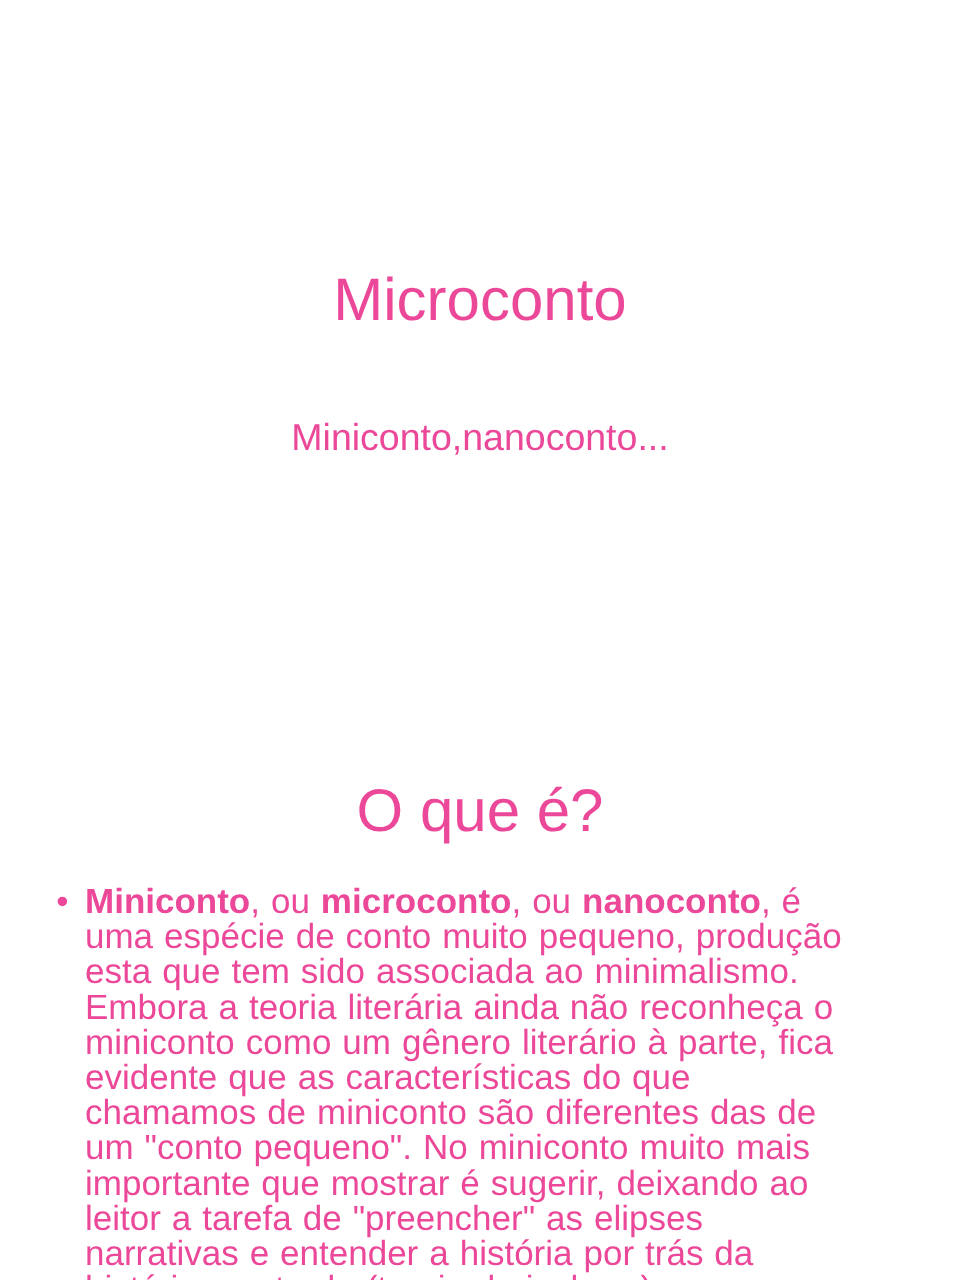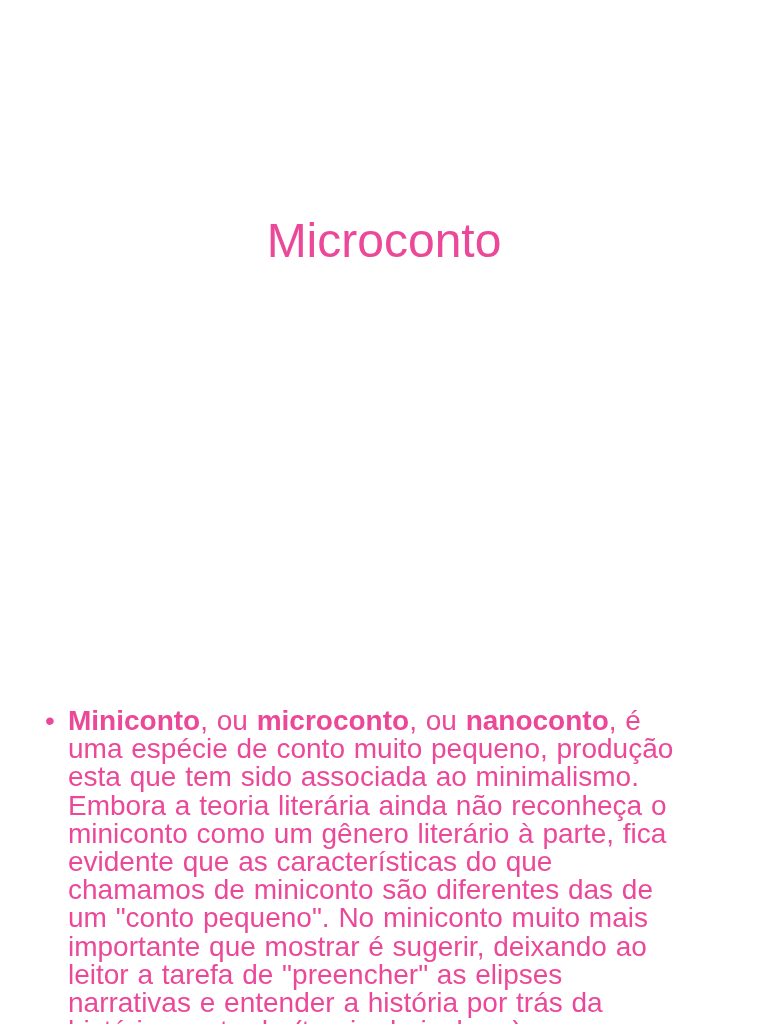--- a/index.html
+++ b/index.html
@@ -78,20 +78,22 @@
     text-align: right;
   }
 </style>
 </head>
 <body>
 
 <div class="page">
 
   <div class="presentation-title">Microconto</div>
 
+  <div class="presentation-subtitle">Miniconto,nanoconto...</div>
 
+  <div class="section-heading">O que é?</div>
 
   <div class="bullet-block">
     <span class="bullet-marker">•</span>
     <div class="bullet-text"><b>Miniconto</b><span>, ou </span><b>microconto</b><span>, ou </span><b>nanoconto</b><span>, é</span><br><span>uma espécie de conto muito pequeno, produção</span><br><span>esta que tem sido associada ao minimalismo.</span><br><span>Embora a teoria literária ainda não reconheça o</span><br><span>miniconto como um gênero literário à parte, fica</span><br><span>evidente que as características do que</span><br><span>chamamos de miniconto são diferentes das de</span><br><span>um "conto pequeno". No miniconto muito mais</span><br><span>importante que mostrar é sugerir, deixando ao</span><br><span>leitor a tarefa de "preencher" as elipses</span><br><span>narrativas e entender a história por trás da</span><br><span>história mostrada (teoria do iceberg).</span></div>
   </div>
 
 </div>
 
 </body></html>

